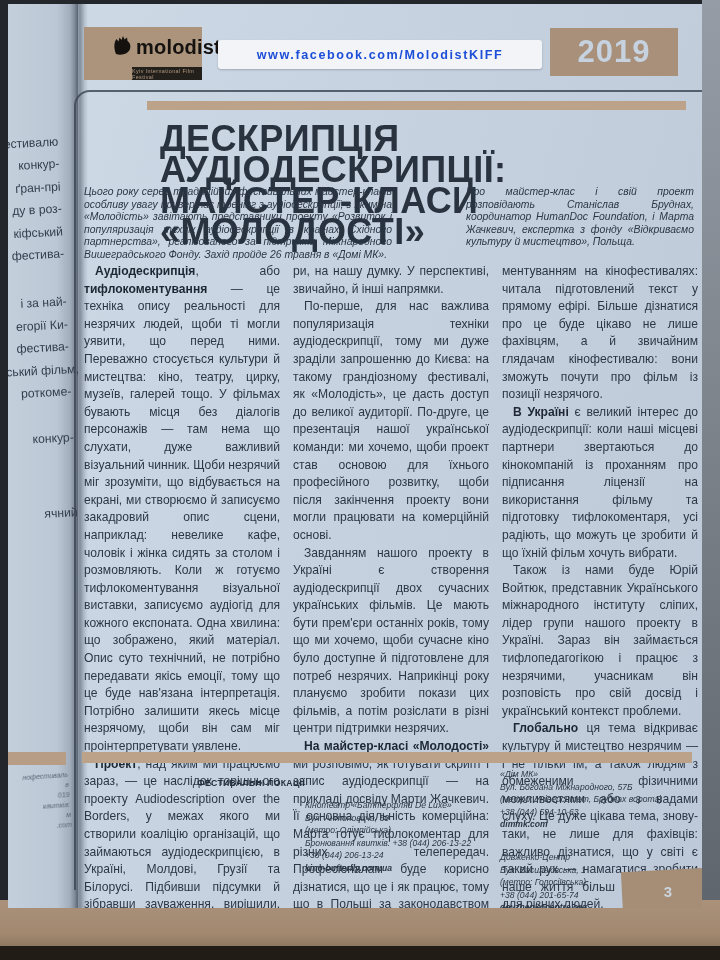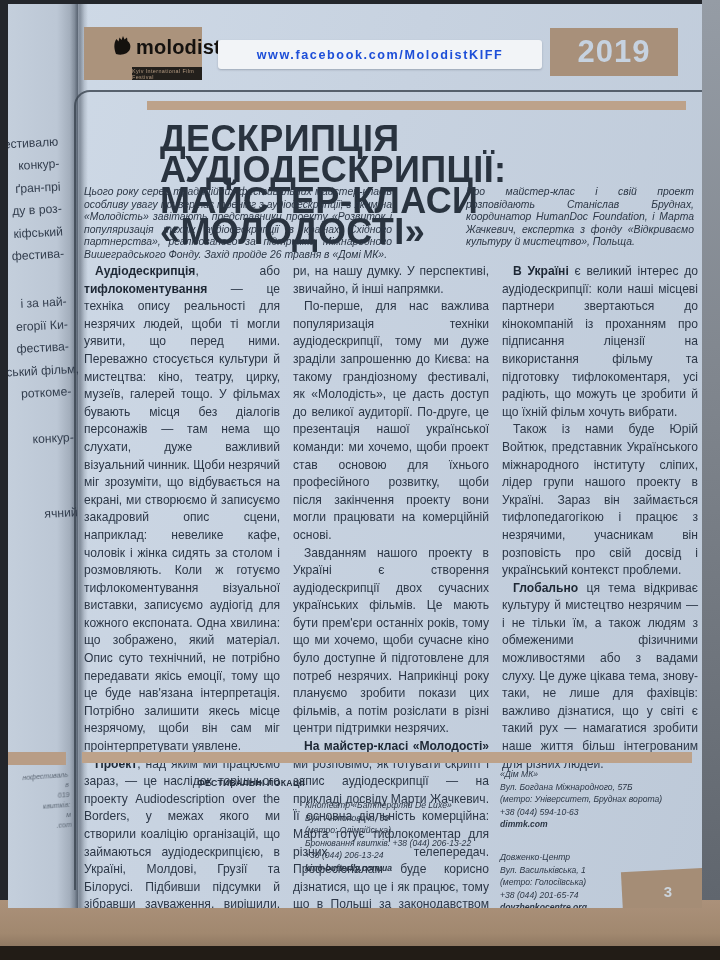--- a/index.html
+++ b/index.html
@@ -162,20 +162,21 @@
           <p class="ind"><b>Аудіодескрипція</b><span>, або </span><b>тифлокоментування</b><span> — це техніка опису реальності для незрячих людей, щоби ті могли уявити, що перед ними. Переважно стосується культури й мистецтва: кіно, театру, цирку, музеїв, галерей тощо. У фільмах бувають місця без діалогів персонажів — там нема що слухати, дуже важливий візуальний чинник. Щоби незрячий міг зрозуміти, що відбувається на екрані, ми створюємо й записуємо закадровий опис сцени, наприклад: невелике кафе, чоловік і жінка сидять за столом і розмовляють. Коли ж готуємо тифлокоментування візуальної виставки, записуємо аудіогід для кожного експоната. Одна хвилина: що зображено, який матеріал. Опис суто технічний, не потрібно передавати якісь емоції, тому що це буде нав'язана інтерпретація. Потрібно залишити якесь місце незрячому, щоби він сам міг проінтерпретувати уявлене.</span></p>
           <p class="ind"><b>Проект</b><span>, над яким ми працюємо зараз, — це наслідок торішнього проекту Audiodescription over the Borders, у межах якого ми створили коаліцію організацій, що займаються аудіодескрипцією, в Україні, Молдові, Грузії та Білорусі. Підбивши підсумки й зібравши зауваження, вирішили, що потрібно створювати місцевих фахівців, які зможуть самостійно займатися тифлокоментуванням — найперше фільмів, адже це найпопулярніший вид культу-</span></p>
         </div>
       <div class="col">
           <p><span>ри, на нашу думку. У перспективі, звичайно, й інші напрямки.</span></p>
           <p class="ind"><span>По-перше, для нас важлива популяризація техніки аудіодескрипції, тому ми дуже зраділи запрошенню до Києва: на такому грандіозному фестивалі, як «Молодість», це дасть доступ до великої аудиторії. По-друге, це презентація нашої української команди: ми хочемо, щоби проект став основою для їхнього професійного розвитку, щоби після закінчення проекту вони могли працювати на комерційній основі.</span></p>
           <p class="ind"><span>Завданням нашого проекту в Україні є створення аудіодескрипції двох сучасних українських фільмів. Це мають бути прем'єри останніх років, тому що ми хочемо, щоби сучасне кіно було доступне й підготовлене для потреб незрячих. Наприкінці року плануємо зробити покази цих фільмів, а потім розіслати в різні центри підтримки незрячих.</span></p>
           <p class="ind"><b>На майстер-класі «Молодості»</b><span> ми розповімо, як готувати скрипт і запис аудіодескрипції — на прикладі досвіду Марти Жачкевич. Її основна діяльність комерційна: Марта готує тифлокоментар для різних телепередач. Професіоналам буде корисно дізнатися, що це і як працює, тому що в Польщі за законодавством мінімум 10% контенту телебачення мусить мати аудіодескрипцію (а до 2022 року — 50%).</span></p>
         </div>
       <div class="col">
+          <p><span>ментуванням на кінофестивалях: читала підготовлений текст у прямому ефірі. Більше дізнатися про це буде цікаво не лише фахівцям, а й звичайним глядачам кінофестивалю: вони зможуть почути про фільм із позиції незрячого.</span></p>
           <p class="ind"><b>В Україні</b><span> є великий інтерес до аудіодескрипції: коли наші місцеві партнери звертаються до кінокомпаній із проханням про підписання ліцензії на використання фільму та підготовку тифлокоментаря, усі радіють, що можуть це зробити й що їхній фільм хочуть вибрати.</span></p>
           <p class="ind"><span>Також із нами буде Юрій Войтюк, представник Українського міжнародного інституту сліпих, лідер групи нашого проекту в Україні. Зараз він займається тифлопедагогікою і працює з незрячими, учасникам він розповість про свій досвід і український контекст проблеми.</span></p>
           <p class="ind"><b>Глобально</b><span> ця тема відкриває культуру й мистецтво незрячим — і не тільки їм, а також людям з обмеженими фізичними можливостями або з вадами слуху. Це дуже цікава тема, знову-таки, не лише для фахівців: важливо дізнатися, що у світі є такий рух — намагатися зробити наше життя більш інтегрованим для різних людей.</span></p>
         </div>
     </div>
 
     <div class="footer-bar"></div>
 
     <div class="footer">
       <div class="fcolA">

